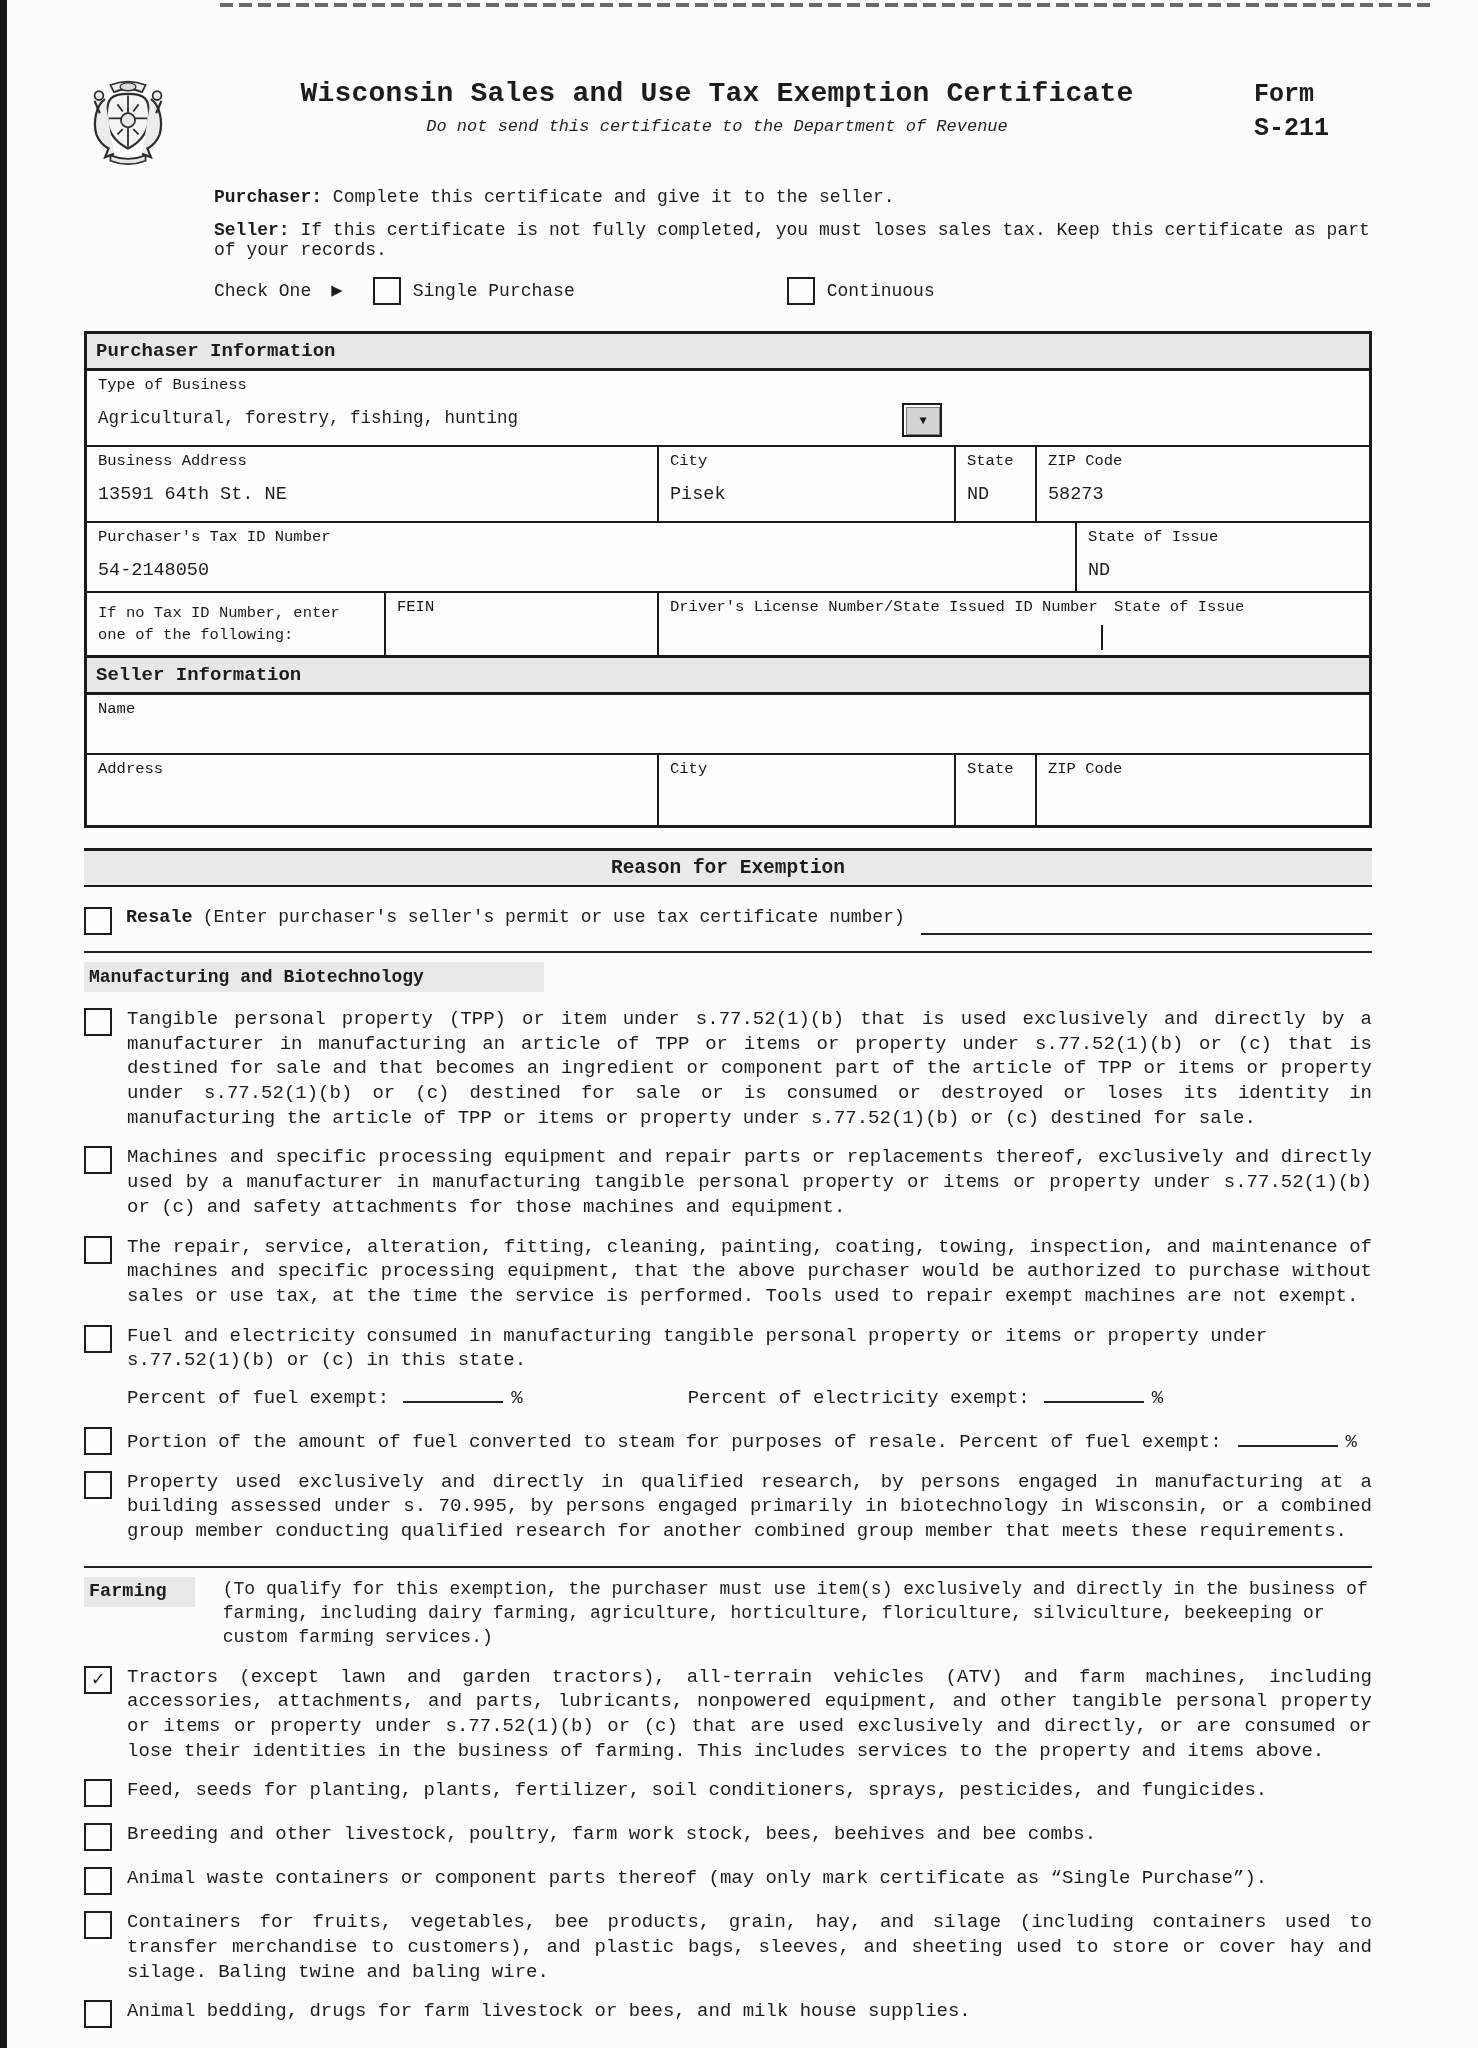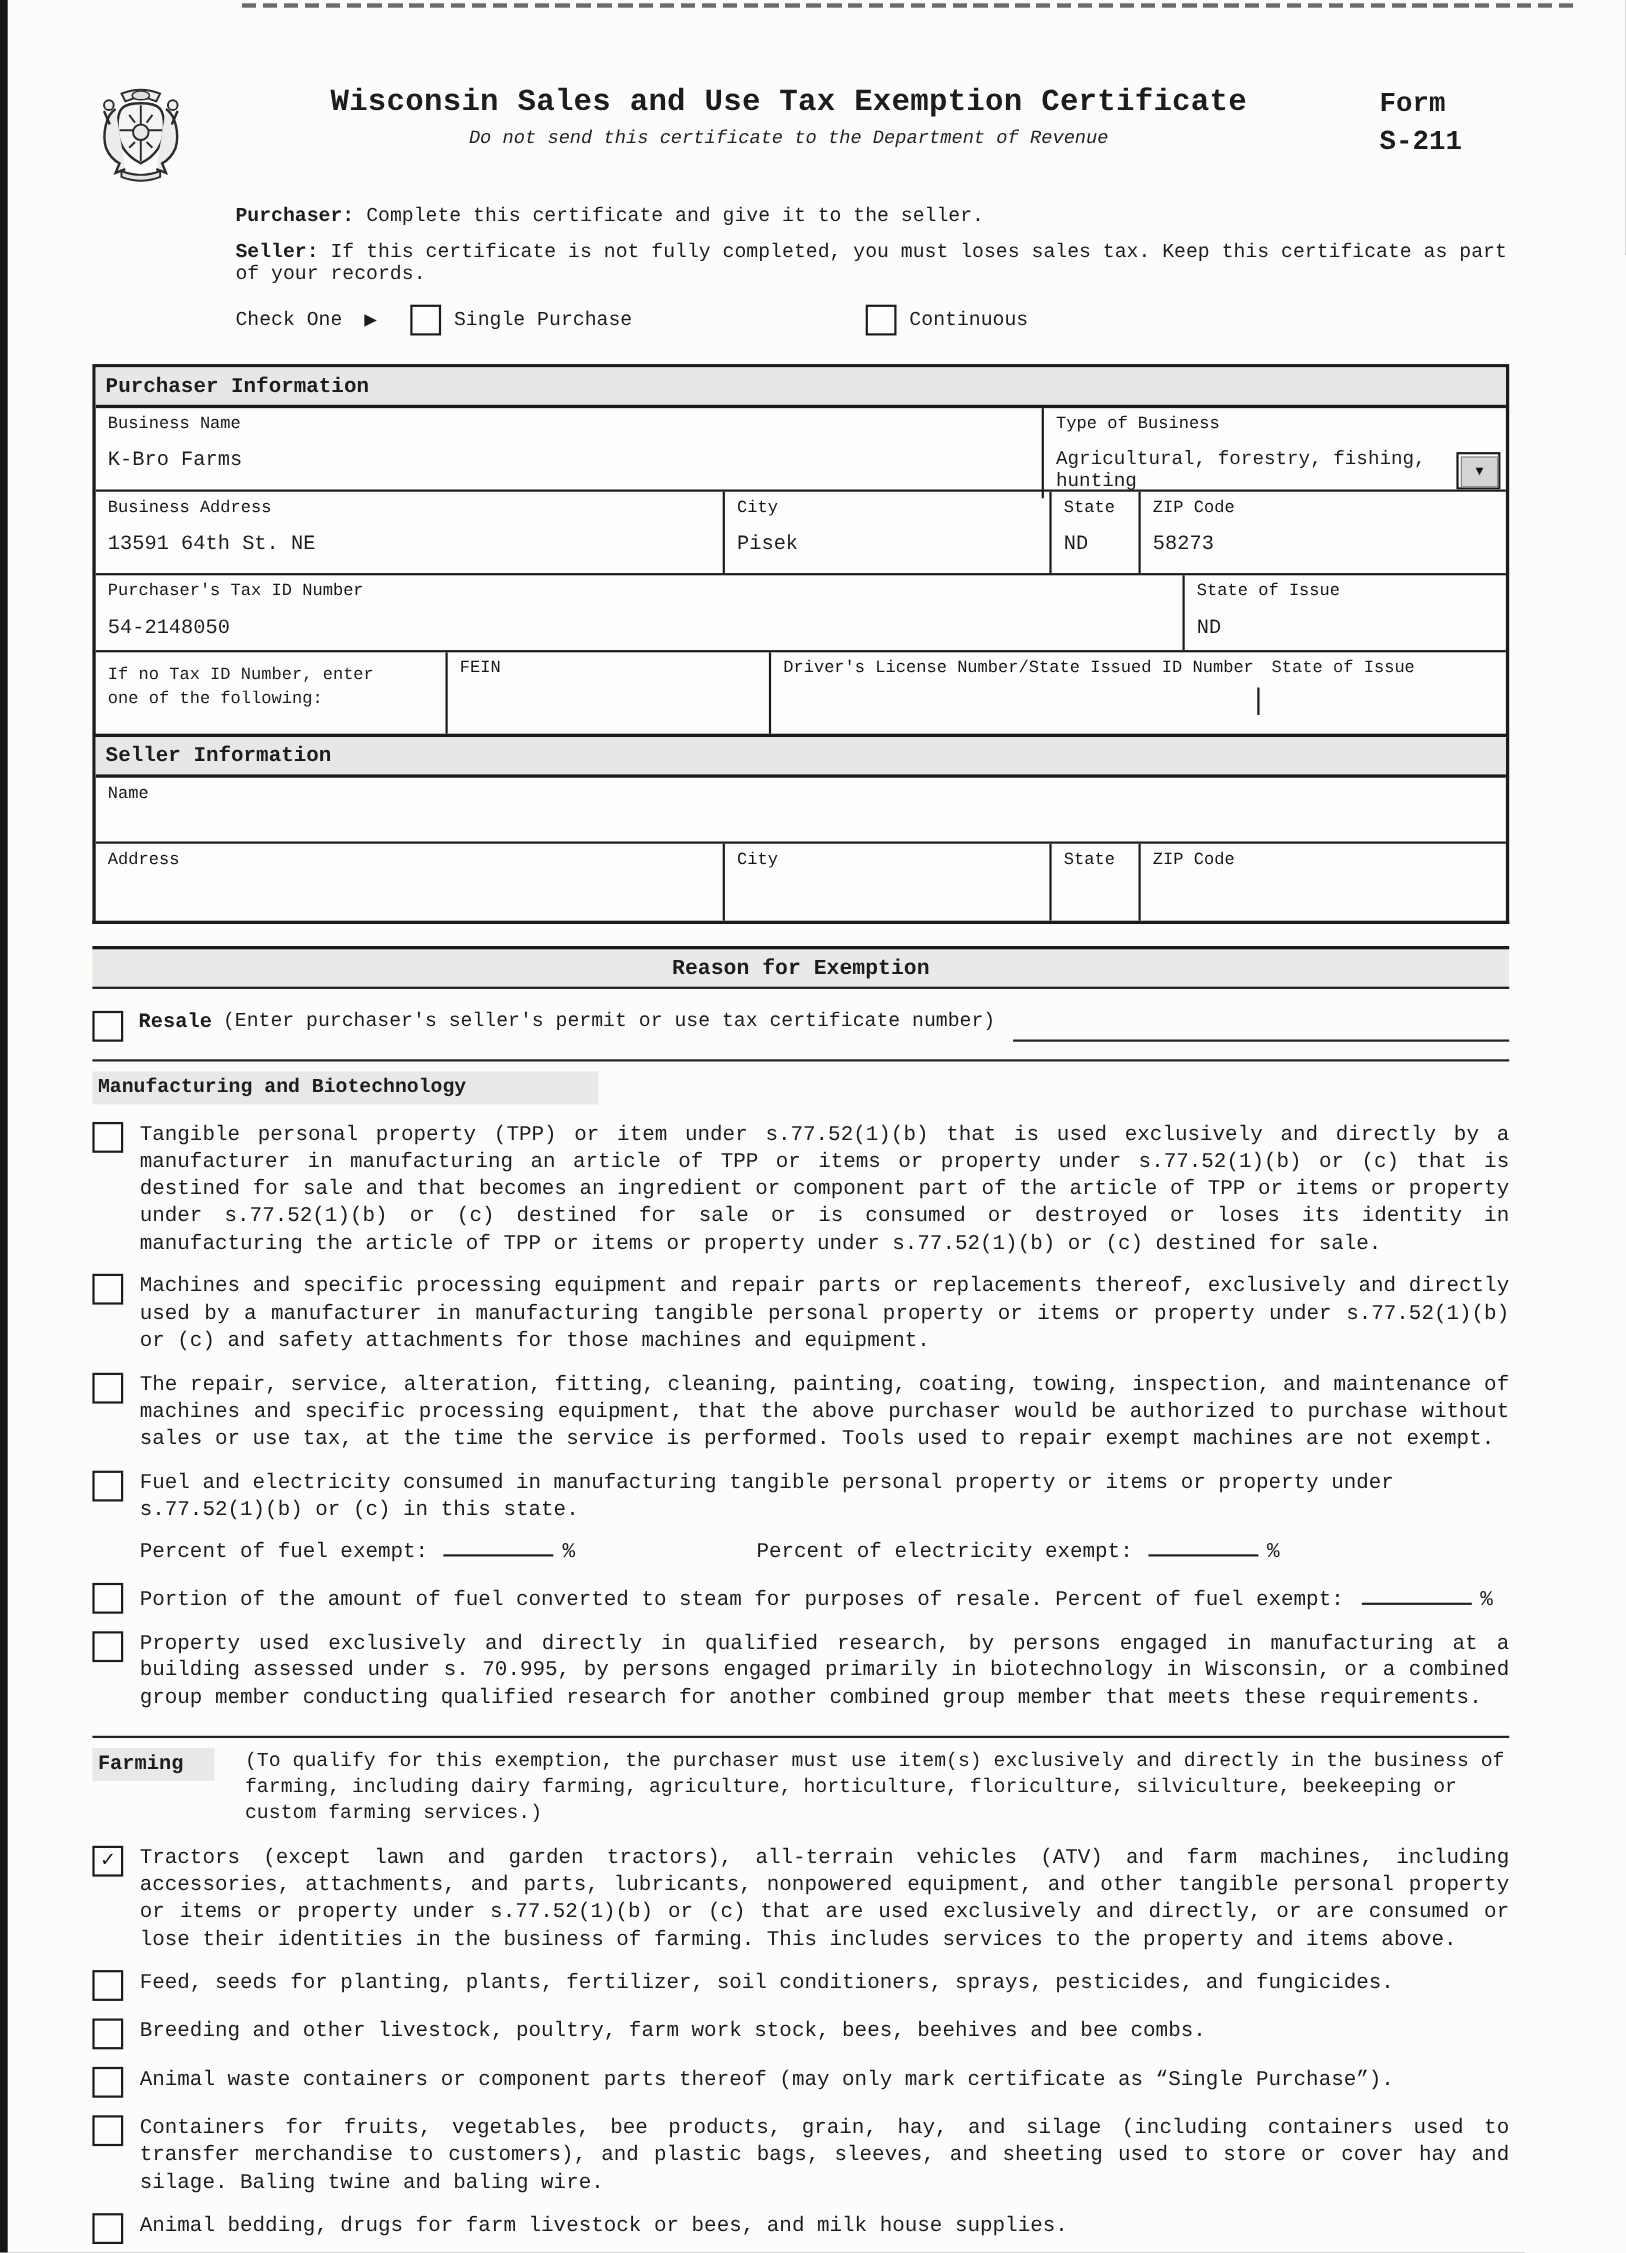--- a/index.html
+++ b/index.html
@@ -34,21 +34,21 @@
   .sec-head{background:#e7e7e5;border-bottom:3px solid #1b1b1b;font-weight:bold;font-size:19px;padding:6px 9px;}
   .row{display:grid;border-bottom:2.5px solid #1b1b1b;}
   .row:last-child{border-bottom:none;}
   .cell{padding:5px 11px;position:relative;}
   .cell + .cell{border-left:2.5px solid #1b1b1b;}
   .lbl{font-size:15.5px;color:#161616;}
   .val{font-size:18.5px;margin-top:14px;}
   .r-name{grid-template-columns:1fr 422px;height:74px;}
   .r-addr{grid-template-columns:570px 297px 81px 1fr;height:74px;}
   .r-tax{grid-template-columns:1fr 294px;height:68px;}
-  .r-fein{grid-template-columns:297px 273px 1fr;height:74px;gap:21px;}
+  .r-fein{grid-template-columns:297px 273px 1fr;height:62px;}
   .r-sname{height:58px;}
   .r-saddr{grid-template-columns:570px 297px 81px 1fr;height:70px;}
   .no-taxid{font-size:15.5px;line-height:1.45;padding-top:9px;}
   .combo-frame{position:absolute;right:5px;bottom:8px;width:40px;height:34px;border:2px solid #1b1b1b;background:#fff;padding:2px;box-sizing:border-box;}
   .combo-btn{width:100%;height:100%;background:#d4d4d2;border:1px solid #808080;display:flex;align-items:center;justify-content:center;font-size:12px;color:#111;}
   .dl-sub{position:absolute;left:455px;top:5px;font-size:15.5px;}
   .dl-tick{position:absolute;left:442px;top:32px;width:2px;height:25px;background:#1b1b1b;}
 
   
   .reason-band{margin-top:20px;border-top:3px solid #1b1b1b;border-bottom:2.5px solid #1b1b1b;
@@ -134,24 +134,20 @@
         <span class="cb gap-cont"></span>
         <span class="lab">Continuous</span>
       </div>
     </div>
 
     
     <div class="tbl">
       <div class="sec-head">Purchaser Information</div>
       <div class="row r-name">
         <div class="cell">
-          <div class="lbl">Business Name</div>
-          <div class="val">K-Bro Farms</div>
-        </div>
-        <div class="cell">
           <div class="lbl">Type of Business</div>
           <div class="val" style="font-size:17.5px;">Agricultural, forestry, fishing, hunting</div>
           <div class="combo-frame">
             <div class="combo-btn">▼</div>
           </div>
         </div>
       </div>
       <div class="row r-addr">
         <div class="cell">
           <div class="lbl">Business Address</div>

